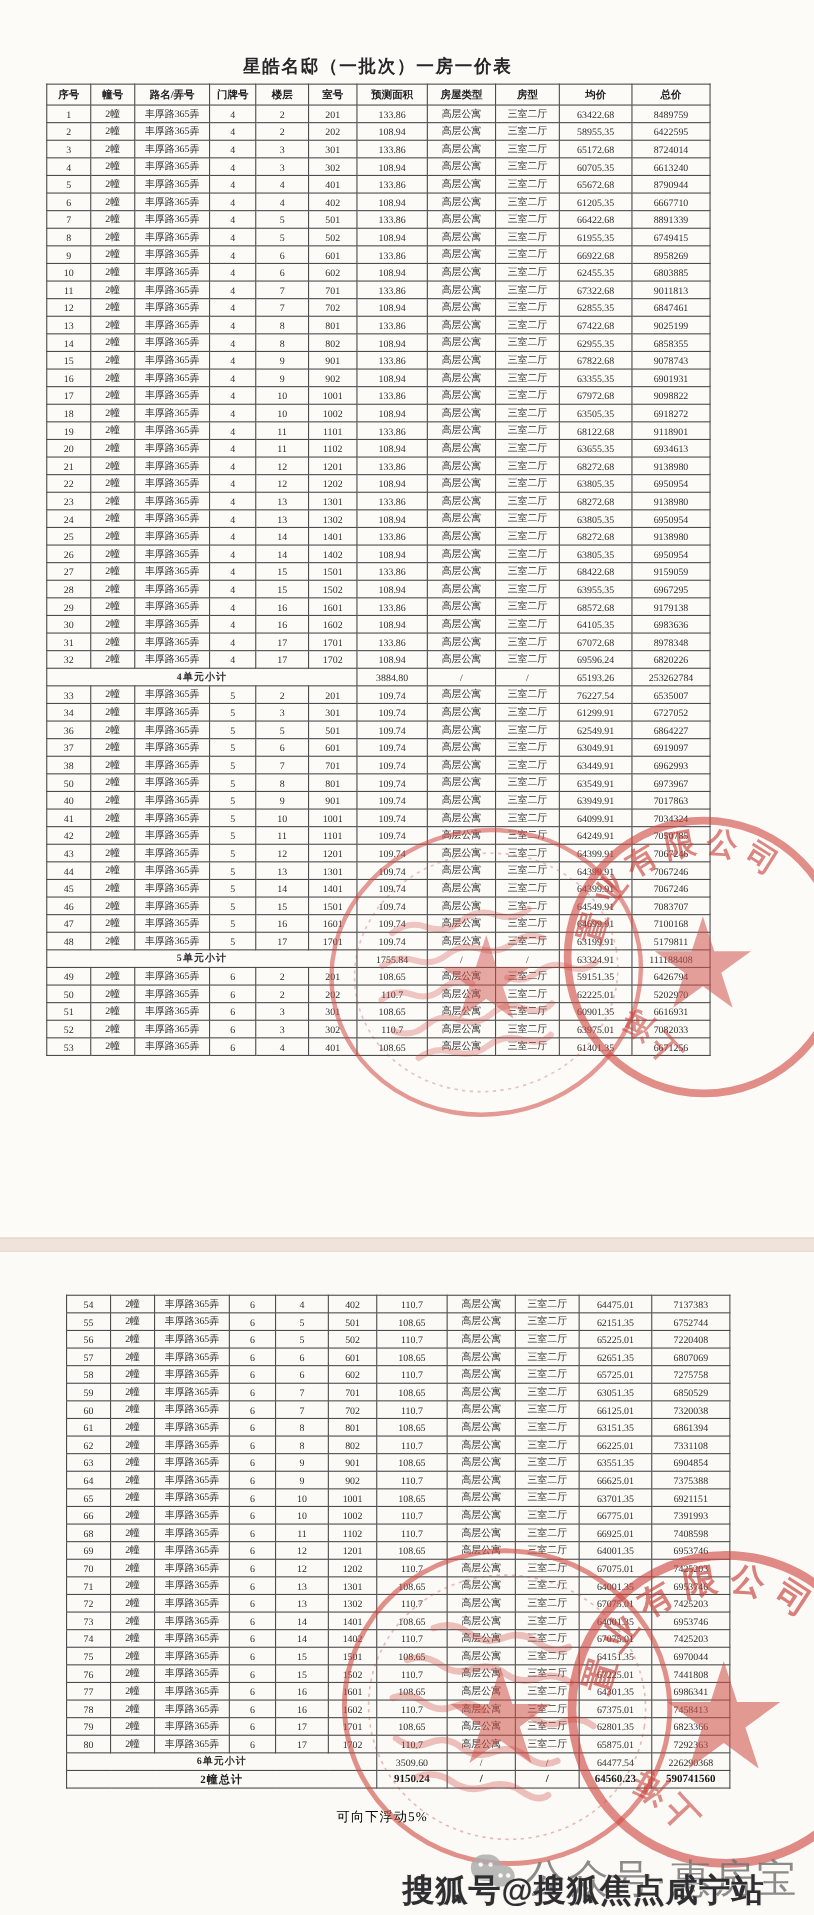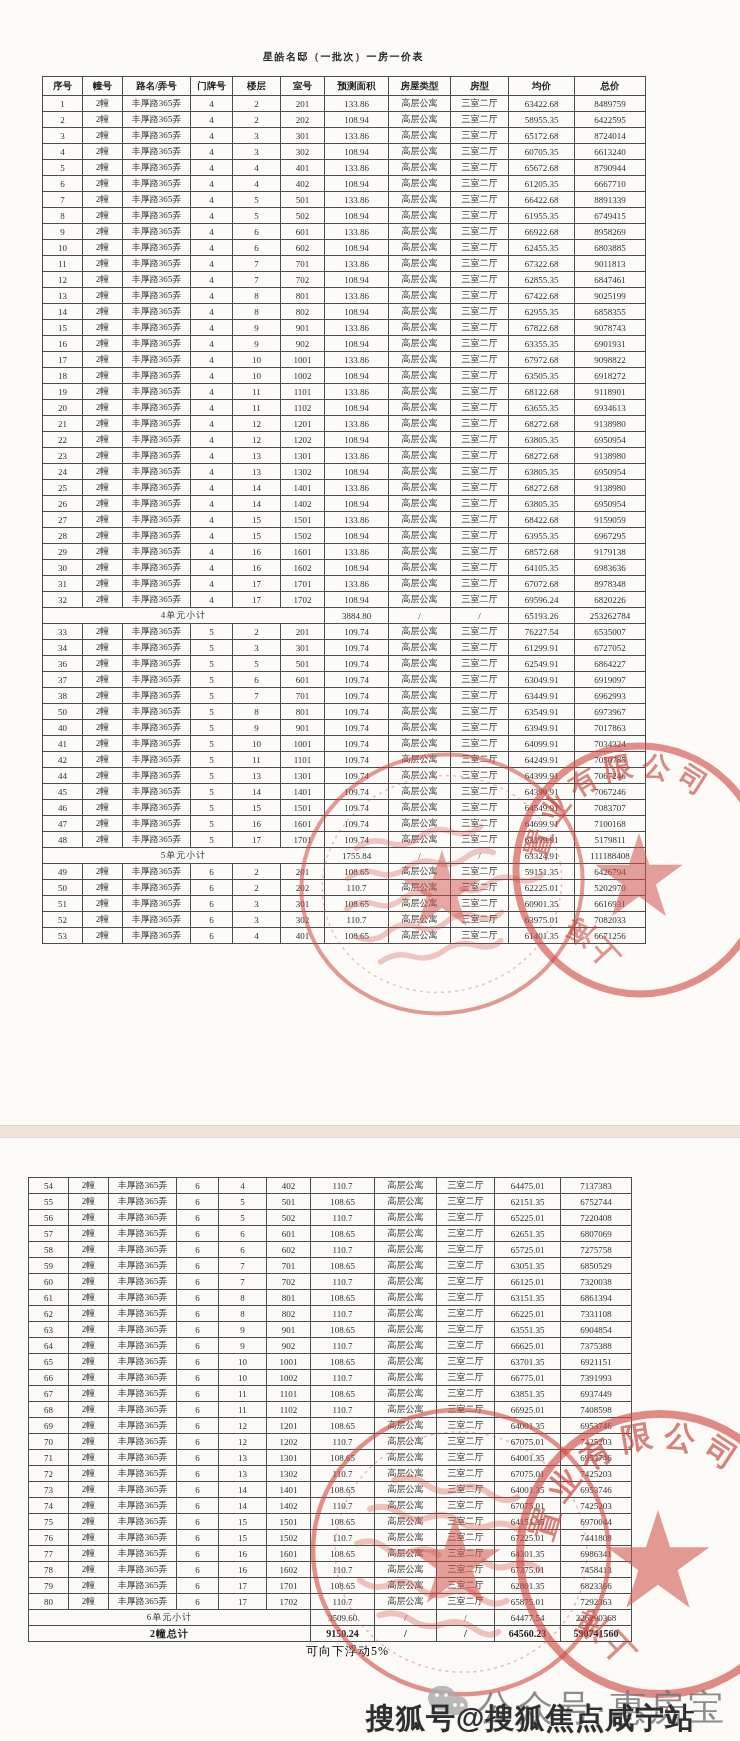--- a/index.html
+++ b/index.html
@@ -10,40 +10,40 @@
   }
   .page{position:absolute;left:0;width:740px;}
   #page1{top:0;height:1127px;background:#fcfbf8;}
   #page2{top:1136px;height:605px;background:#fbfaf6;}
   .seam{
     position:absolute;left:0;top:1125px;width:740px;height:11px;
     background:#f0e3db;border-top:1px solid #e3d2c8;border-bottom:1px solid #ead9d0;
   }
   .doc-title{
     position:absolute;left:42px;top:50px;width:603px;
-    text-align:center;font-size:10px;font-weight:bold;color:#262626;
+    text-align:center;font-size:16px;font-weight:bold;color:#262626;
     letter-spacing:1.5px;
   }
   table.price{
     position:absolute;border-collapse:collapse;table-layout:fixed;
     background:transparent;
   }
   #table1{left:42px;top:76px;width:603px;}
-  #table2{left:28px;top:1177px;width:601px;}
+  #table2{left:60px;top:1177px;width:601px;}
   table.price th, table.price td{
     border:1px solid #4d4d4d;text-align:center;vertical-align:middle;
     padding:0;overflow:hidden;white-space:nowrap;
     font-size:9px;color:#2f2f2f;font-family:"Liberation Serif","DejaVu Serif",serif;
   }
   table.price th{font-size:9.5px;font-weight:bold;color:#222;}
   #table1 thead tr{height:19px;}
   #table1 tbody tr{height:16px;}
   #table2 tbody tr{height:16px;}
   tr.total-row td{font-weight:bold;font-size:10px;color:#1d1d1d;}
-  td.sub-label{font-size:9.5px;letter-spacing:1px;}
+  td.sub-label{font-size:9.5px;letter-spacing:1px;font-weight:bold;}
   .footnote{
     position:absolute;left:306px;top:1643px;font-size:12px;color:#000000;
     letter-spacing:1px;
   }
   .stamp{position:absolute;pointer-events:none;}
   .wm-wechat{
     position:absolute;left:428px;top:1684px;height:44px;display:flex;align-items:flex-start;
     color:#737373;opacity:.82;z-index:5;white-space:nowrap;
   }
   .wm-wechat .wm-text{
@@ -641,20 +641,33 @@
         <td>5</td>
         <td>11</td>
         <td>1101</td>
         <td>109.74</td>
         <td>高层公寓</td>
         <td>三室二厅</td>
         <td>64249.91</td>
         <td>7050785</td>
       </tr>
       <tr>
+        <td>43</td>
+        <td>2幢</td>
+        <td>丰厚路365弄</td>
+        <td>5</td>
+        <td>12</td>
+        <td>1201</td>
+        <td>109.74</td>
+        <td>高层公寓</td>
+        <td>三室二厅</td>
+        <td>64399.91</td>
+        <td>7067246</td>
+      </tr>
+      <tr>
         <td>44</td>
         <td>2幢</td>
         <td>丰厚路365弄</td>
         <td>5</td>
         <td>13</td>
         <td>1301</td>
         <td>109.74</td>
         <td>高层公寓</td>
         <td>三室二厅</td>
         <td>64399.91</td>
@@ -963,33 +976,20 @@
         <td>2幢</td>
         <td>丰厚路365弄</td>
         <td>6</td>
         <td>10</td>
         <td>1002</td>
         <td>110.7</td>
         <td>高层公寓</td>
         <td>三室二厅</td>
         <td>66775.01</td>
         <td>7391993</td>
-      </tr>
-      <tr>
-        <td>67</td>
-        <td>2幢</td>
-        <td>丰厚路365弄</td>
-        <td>6</td>
-        <td>11</td>
-        <td>1101</td>
-        <td>108.65</td>
-        <td>高层公寓</td>
-        <td>三室二厅</td>
-        <td>63851.35</td>
-        <td>6937449</td>
       </tr>
       <tr>
         <td>68</td>
         <td>2幢</td>
         <td>丰厚路365弄</td>
         <td>6</td>
         <td>11</td>
         <td>1102</td>
         <td>110.7</td>
         <td>高层公寓</td>

